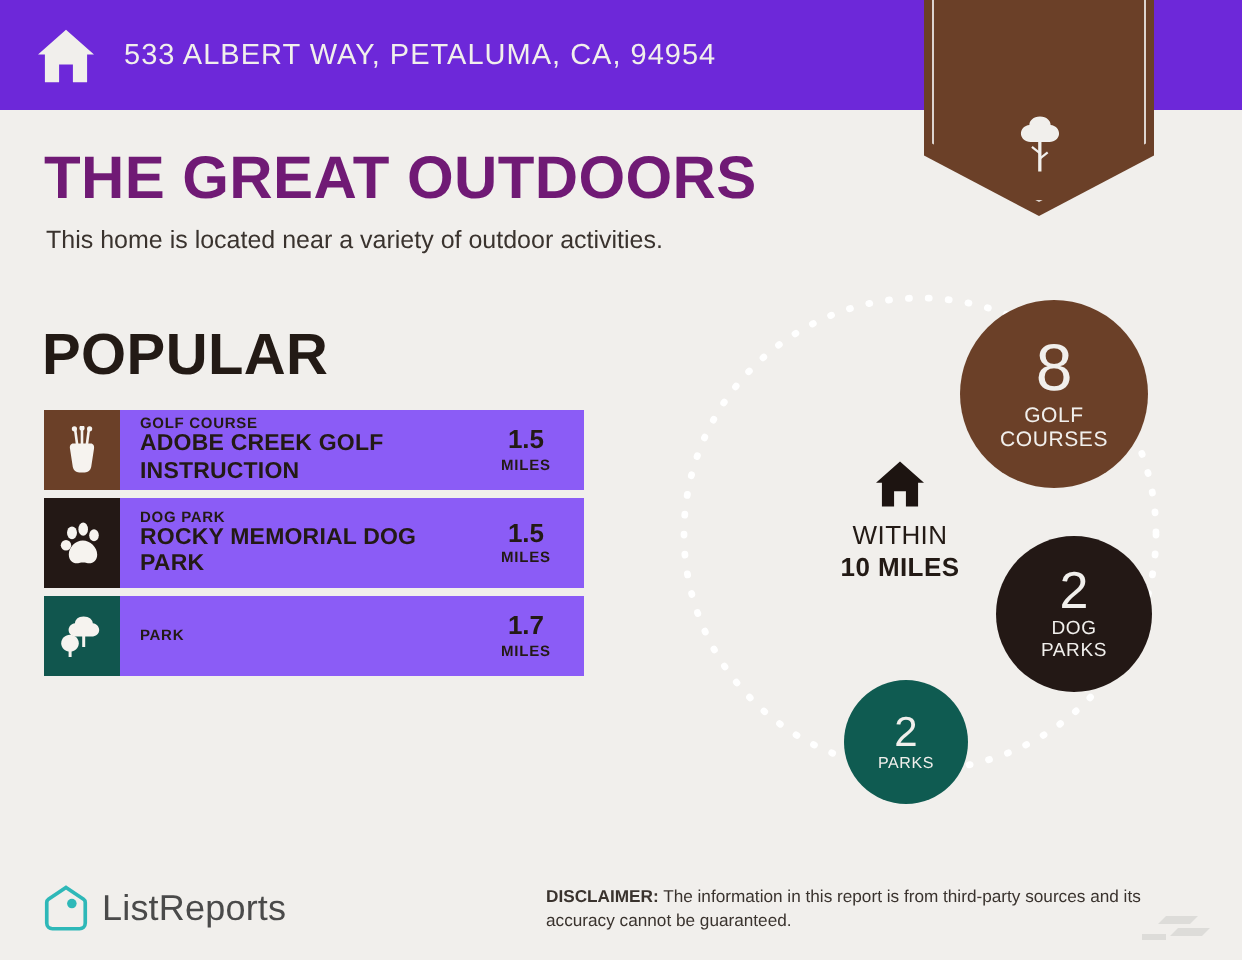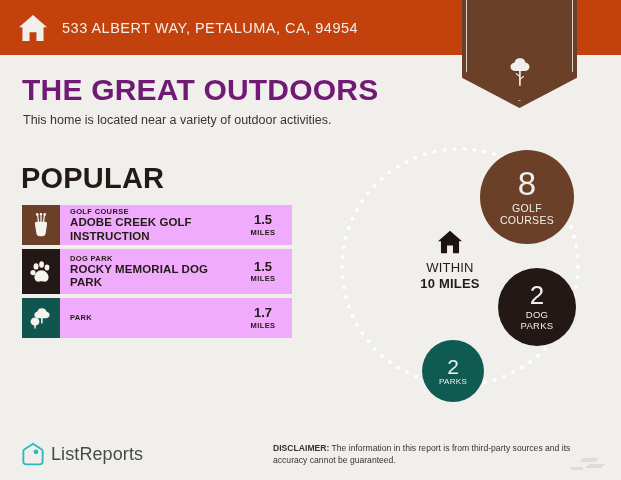--- a/index.html
+++ b/index.html
@@ -14,21 +14,21 @@
     overflow: hidden;
     position: relative;
   }
 
   
   .header-bar {
     position: absolute;
     left: 0; top: 0;
     width: 621px;
     height: 55px;
-    background: #c2410c;
+    background: #6d28d9;
     display: flex;
     align-items: center;
     box-sizing: border-box;
     padding-left: 18px;
   }
   .header-home-icon {
     width: 30px;
     height: 28px;
     flex: 0 0 auto;
     margin-right: 14px;
@@ -121,21 +121,21 @@
     font-weight: 700;
     letter-spacing: 0.2px;
   }
   .poi-list {
     position: absolute;
     left: 22px; top: 205px;
     width: 270px;
   }
   .poi-row {
     position: relative;
-    background: #f0abfc;
+    background: #8b5cf6;
     height: 40px;
     margin-bottom: 4px;
     display: flex;
     align-items: stretch;
   }
   .poi-row.tall { height: 45px; }
   .poi-icon-box {
     width: 38px;
     flex: 0 0 38px;
     display: flex;

